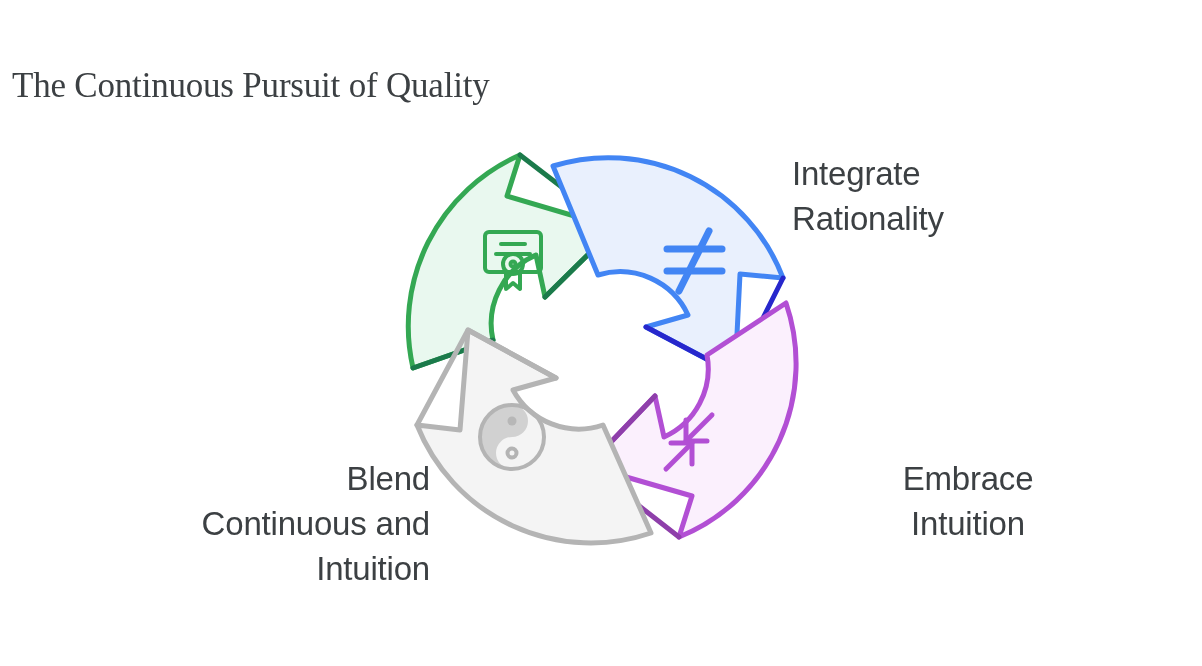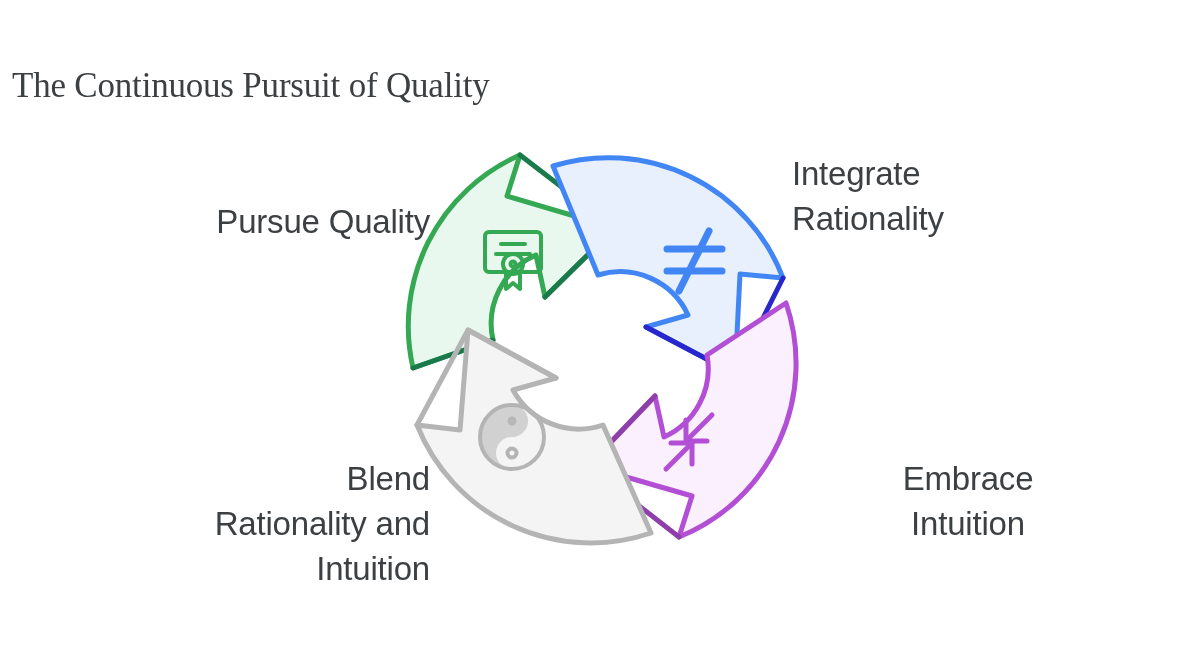--- a/index.html
+++ b/index.html
@@ -159,25 +159,24 @@
                  A 16 16 0 0 1 512 437
                  A 16 16 0 0 0 512 469
                  A 32 32 0 0 1 512 405 Z" fill="#b4b4b4" stroke="none" opacity="0.55"></path>
         <circle cx="512" cy="421" r="4.5" fill="#b4b4b4" stroke="none" opacity="0.9"></circle>
         <circle cx="512" cy="453" r="4.5" fill="none" stroke="#b4b4b4" stroke-width="4"></circle>
       </g>
     </g>
 
   </svg>
 
-  <div class="seg-label" id="label-pursue-quality">Pursue Quality</div>
 
   <div class="seg-label" id="label-integrate-rationality">Integrate
 Rationality</div>
 
   <div class="seg-label" id="label-embrace-intuition">Embrace
 Intuition</div>
 
   <div class="seg-label" id="label-blend">Blend
-Rationality and
+Continuous and
 Intuition</div>
 
 </div>
 
 </body></html>

